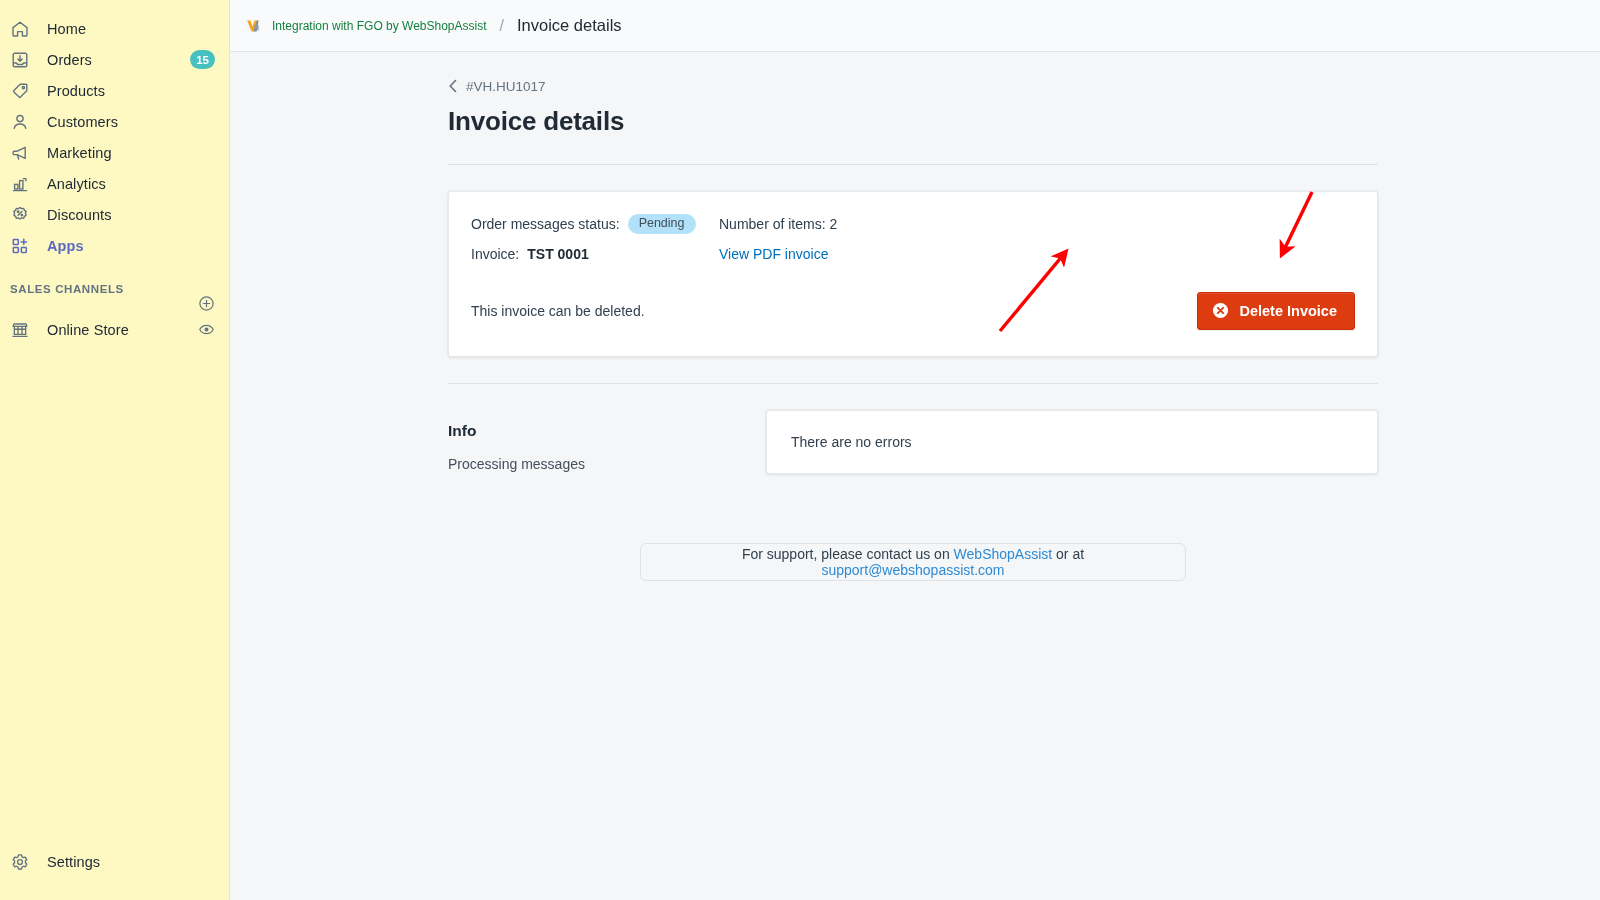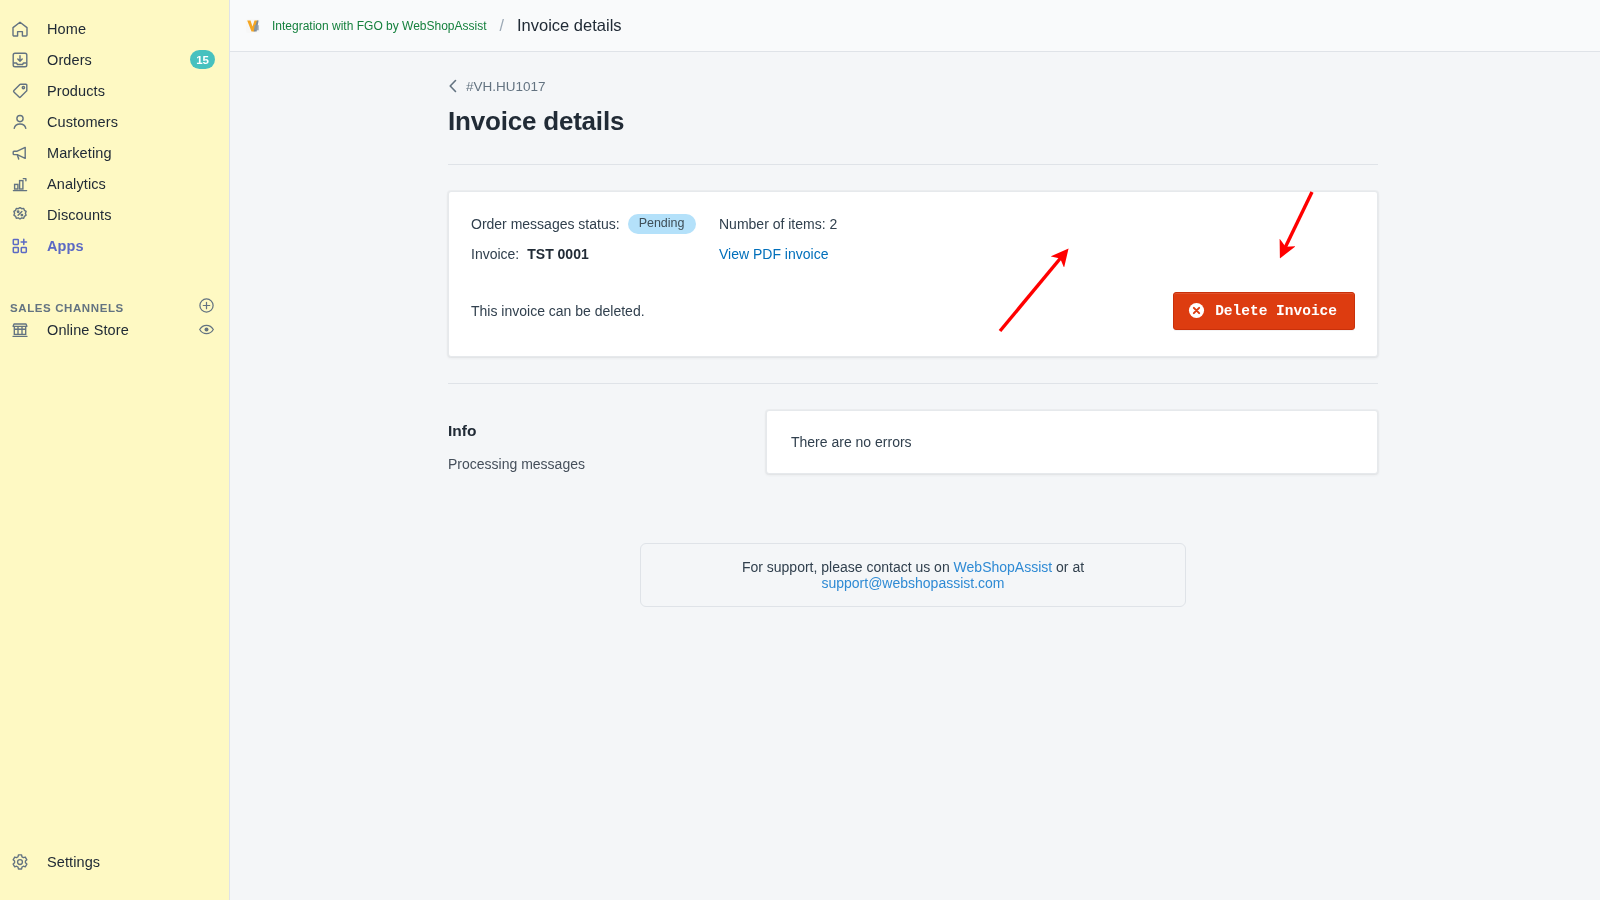--- a/index.html
+++ b/index.html
@@ -38,23 +38,24 @@
   .nav-item.active .nav-label { color: #5c6ac4; font-weight: 600; }
   .badge {
     margin-left: auto;
     background: #47c1bf; color: #fff;
     font-size: 11.5px; font-weight: 700;
     border-radius: 10px; min-width: 24px; height: 19px;
     display: flex; align-items: center; justify-content: center;
     padding: 0 6px;
   }
   .section-head {
-    display: flex; align-items: flex-end;
+    display: flex; align-items: flex-start;
     height: 31px; margin-top: 22px;
     padding: 0 14px 0 10px;
+    flex-direction: column;
   }
   .section-title {
     font-size: 11.5px; font-weight: 700; letter-spacing: .6px;
     color: #637381; text-transform: uppercase;
   }
   .section-action { margin-left: auto; display: flex; align-items: center; }
   .row-action { margin-left: auto; display: flex; align-items: center; }
   #settings-item {
     position: absolute; left: 0; bottom: 23px; width: 230px;
   }
@@ -139,33 +140,33 @@
   .delete-note { font-size: 14px; color: #31404e; }
   #delete-invoice-button {
     margin-left: auto;
     display: inline-flex; align-items: center; gap: 10px;
     background: #dd3c10; color: #ffffff;
     border: 1px solid #c9300a; border-radius: 3px;
     font-size: 14.5px; font-weight: 600;
     padding: 9px 17px 10px 14px;
     cursor: pointer;
     box-shadow: inset 0 1px 0 0 rgba(255,255,255,.12), 0 1px 0 rgba(22,29,37,.05);
-    font-family: Liberation Mono, monospace;
+    font-family: Liberation Sans, sans-serif;
   }
 
   #info-card { padding: 22px 24px; min-height: 64px; display: flex; align-items: center; }
   .info-text { font-size: 14px; color: #31404e; }
 
   #support-box {
     margin: 69px auto 0;
     width: 546px;
     border: 1px solid #dfe3e8;
     border-radius: 6px;
     background: #f4f6f8;
-    padding: 15px 20px;
+    padding: 2px 20px;
     text-align: center;
     font-size: 14px; color: #31404e;
   }
   #support-box a { color: #2e8ad4; text-decoration: none; cursor: pointer; }
 
   
   #annotations {
     position: absolute; left: 0; top: 0;
     width: 1600px; height: 900px;
     pointer-events: none;

